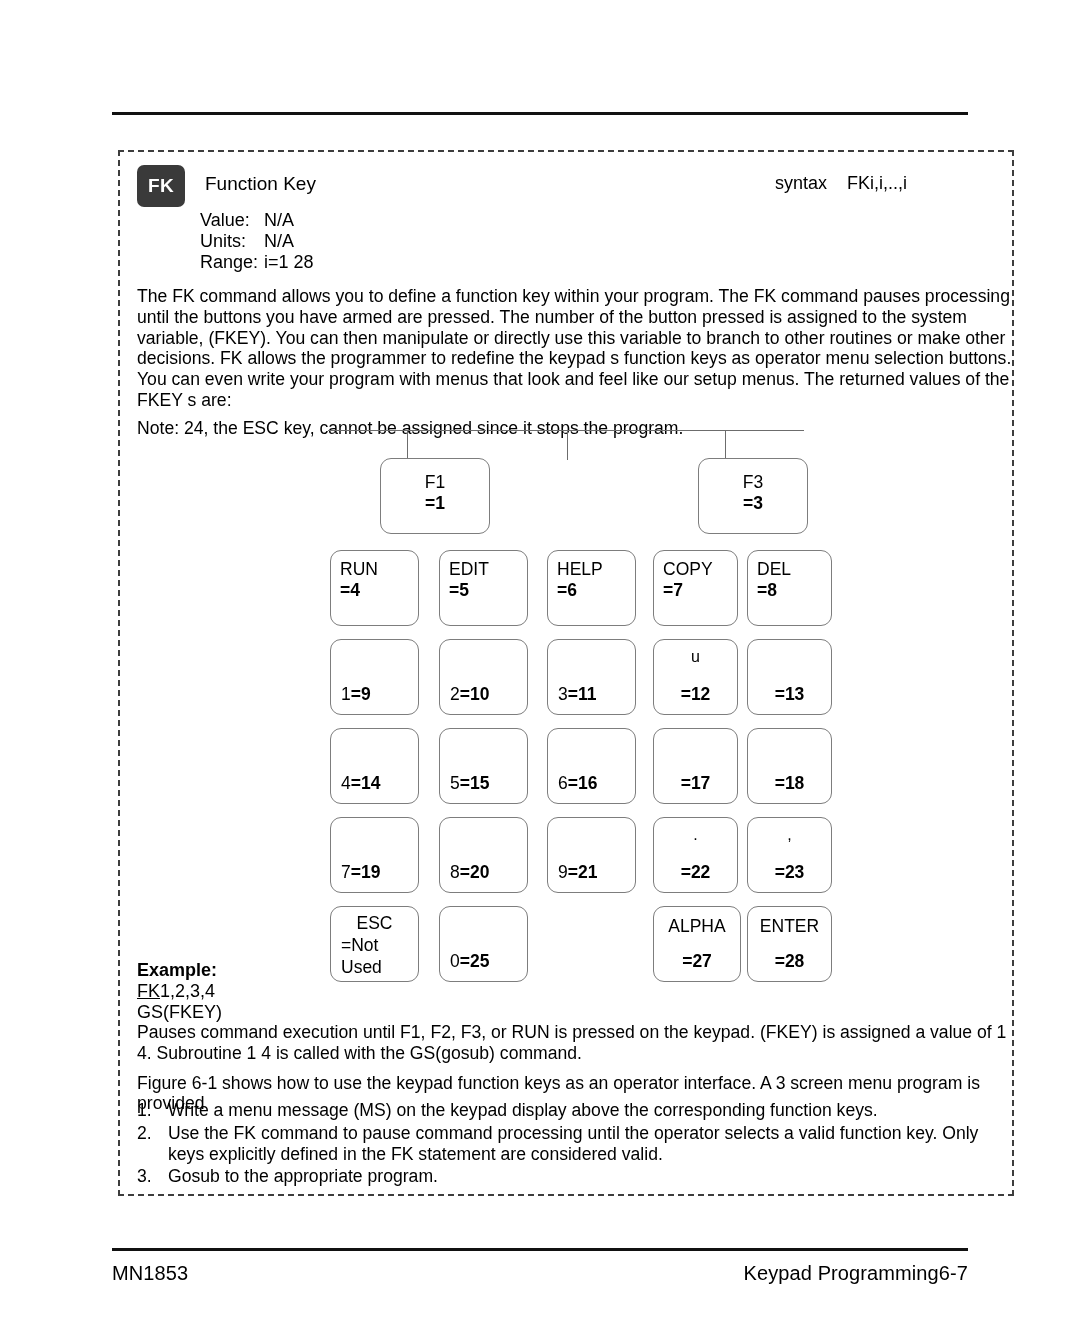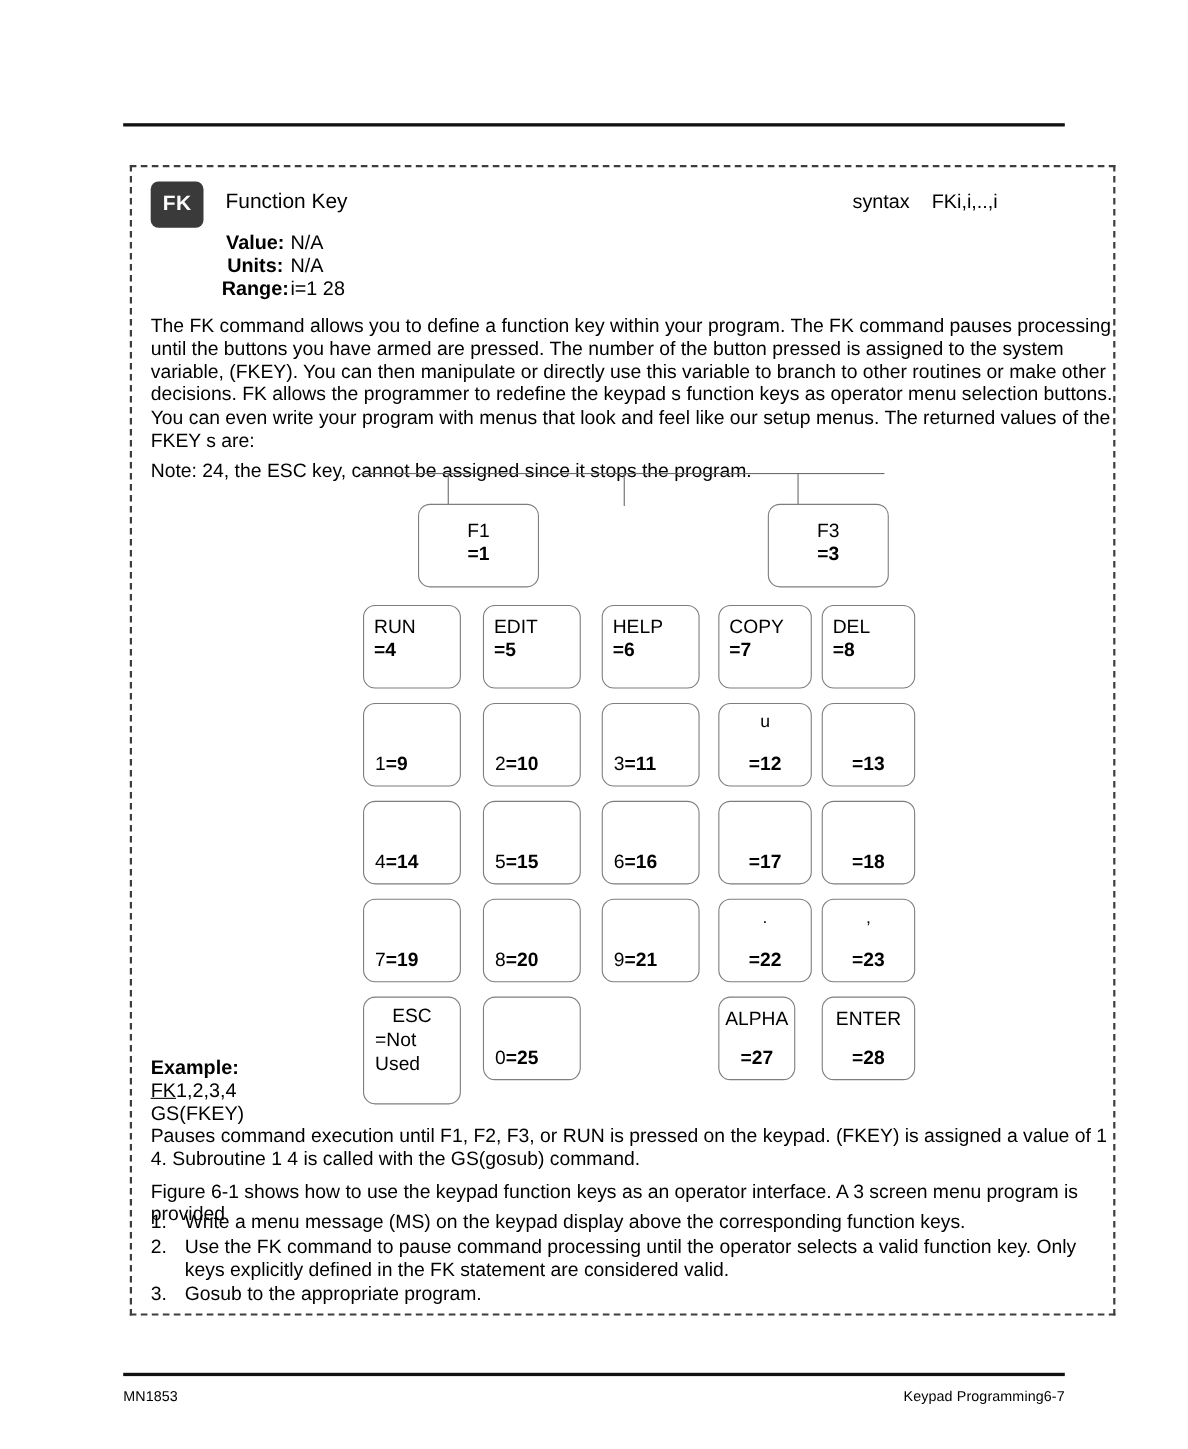--- a/index.html
+++ b/index.html
@@ -44,21 +44,21 @@
 
   .footer {
     position: absolute;
     left: 112px;
     top: 1262px;
     width: 856px;
     height: 30px;
     display: flex;
     justify-content: space-between;
     align-items: baseline;
-    font-size: 13px;
+    font-size: 20px;
     letter-spacing: .1px;
   }
   .footer .right {
     display: flex;
     gap: 0;
     align-items: baseline;
   }
 
   
   .cmd-box {
@@ -119,23 +119,22 @@
     position: absolute;
     left: 200px;
     top: 210px;
     font-size: 18px;
     line-height: 21px;
   }
   .vur-row {
     display: flex;
   }
   .vur-key {
-    font-weight: bold;
+    font-weight: normal;
     width: 64px;
-    text-align: center;
   }
   .vur-val {
     font-weight: normal;
   }
 
   
   .desc {
     position: absolute;
     left: 137px;
     top: 286px;
@@ -401,29 +400,29 @@
     </div>
     <div class="key rkey" style="left:325px;top:387px;width:85px;height:76px;">
       <div class="glyph">.</div>
       <div class="num">=22</div>
     </div>
     <div class="key rkey" style="left:419px;top:387px;width:85px;height:76px;">
       <div class="glyph">,</div>
       <div class="num">=23</div>
     </div>
 
-    <div class="key esckey" style="left:2px;top:476px;width:89px;height:98px;">
+    <div class="key esckey" style="left:2px;top:476px;width:89px;height:76px;">
       <div class="lbl">ESC</div>
       <div class="num">=Not</div>
       <div class="num2">Used</div>
     </div>
     <div class="key numkey" style="left:111px;top:476px;width:89px;height:76px;">
       <div class="num"><span style="font-weight:normal;">0</span><span>=25</span></div>
     </div>
-    <div class="key rkey" style="left:325px;top:476px;width:70px;height:76px;">
+    <div class="key rkey" style="left:325px;top:476px;width:88px;height:76px;">
       <div class="lbl">ALPHA</div>
       <div class="num">=27</div>
     </div>
     <div class="key rkey" style="left:419px;top:476px;width:85px;height:76px;">
       <div class="lbl">ENTER</div>
       <div class="num">=28</div>
     </div>
   </div>
 
   <div class="example">

